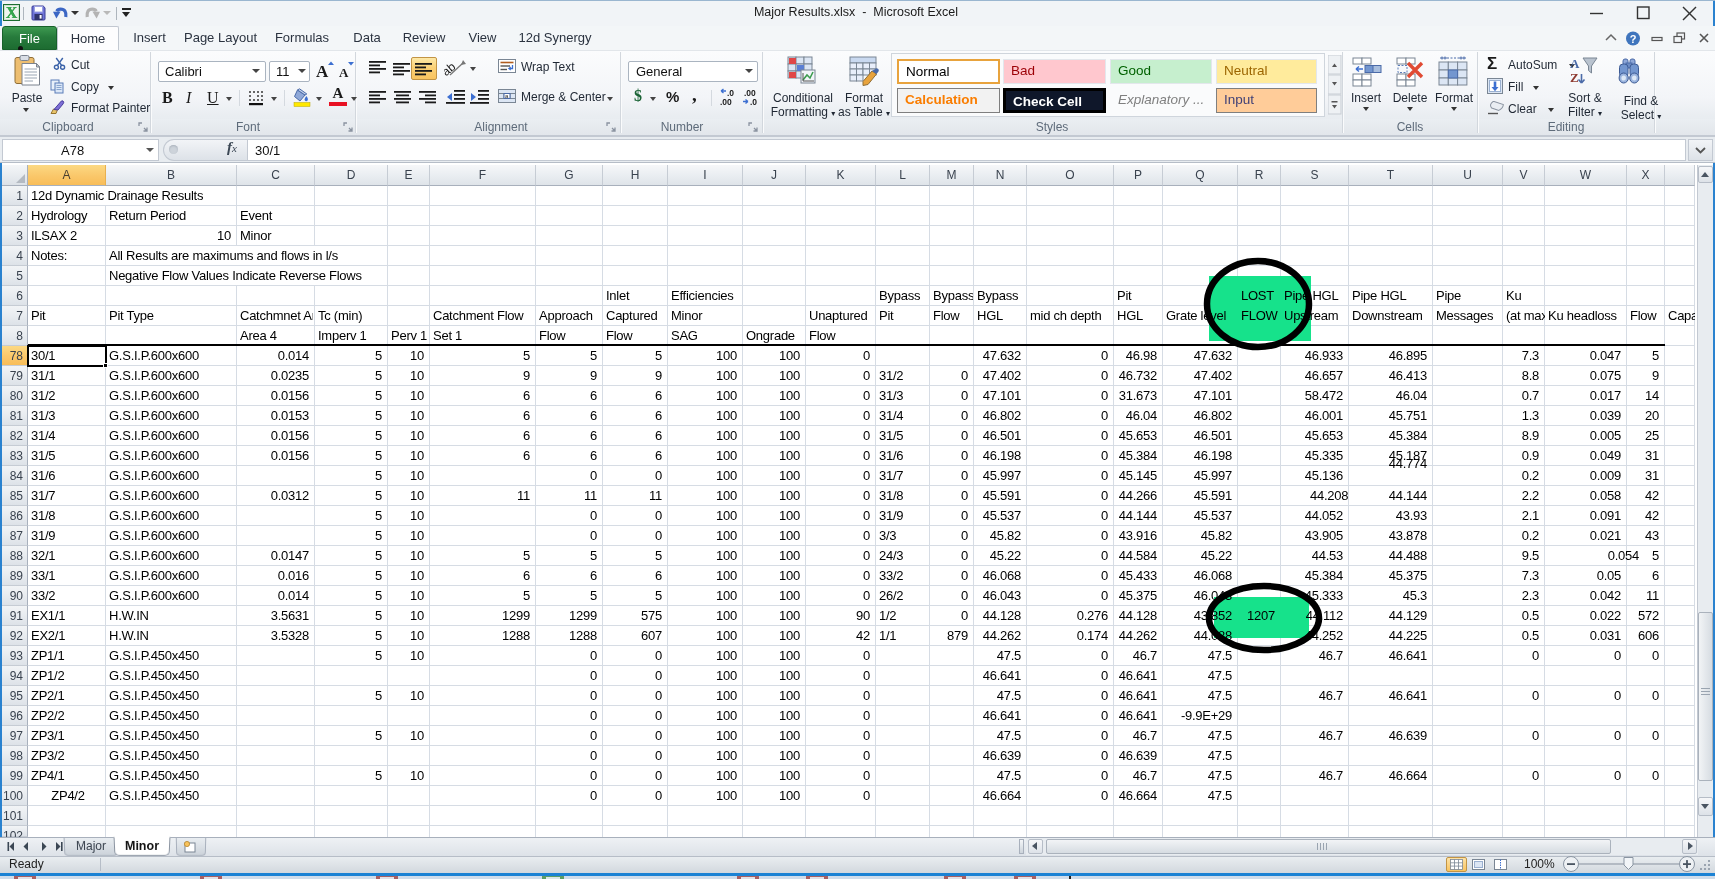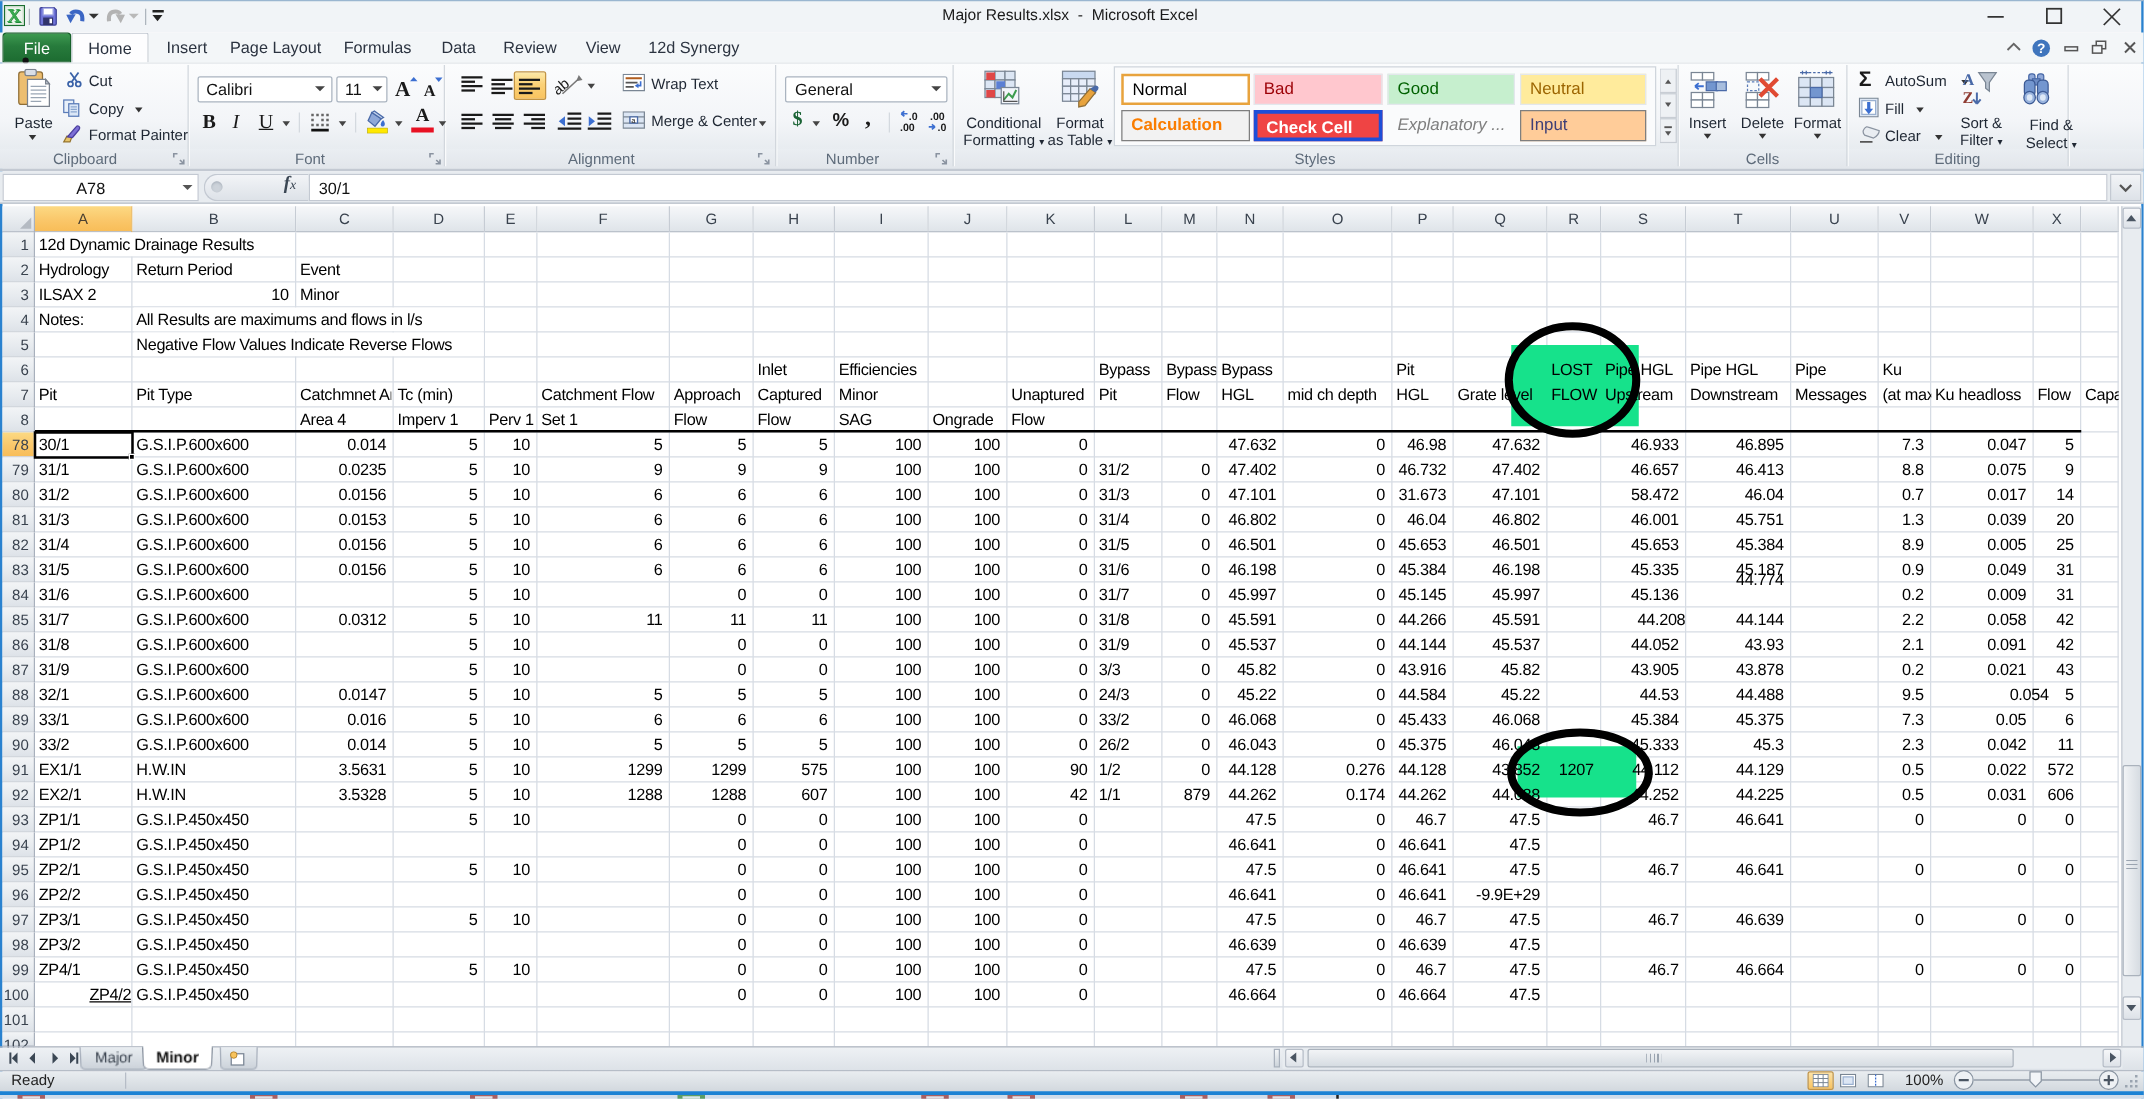--- a/index.html
+++ b/index.html
@@ -86,21 +86,21 @@
 <path d="M1 4 L1 1 L4 1 M6 6 L9 9 M9 5.5 L9 9 L5.5 9" fill="none" stroke="#8a93a0" stroke-width="1.3"></path>
   </svg>
 <svg class="ab" style="left:606px;top:122px" width="11" height="11" viewBox="0 0 11 11">
 <path d="M1 4 L1 1 L4 1 M6 6 L9 9 M9 5.5 L9 9 L5.5 9" fill="none" stroke="#8a93a0" stroke-width="1.3"></path>
   </svg>
 <svg class="ab" style="left:748px;top:122px" width="11" height="11" viewBox="0 0 11 11">
 <path d="M1 4 L1 1 L4 1 M6 6 L9 9 M9 5.5 L9 9 L5.5 9" fill="none" stroke="#8a93a0" stroke-width="1.3"></path>
   </svg>
 <div class="glabel" style="left:8px;width:120px">Clipboard</div>
 <div class="glabel" style="left:188px;width:120px">Font</div>
-<div class="glabel" style="left:421px;width:120px">Alignment</div>
+<div class="glabel" style="left:441px;width:120px">Alignment</div>
 <div class="glabel" style="left:622px;width:120px">Number</div>
 <div class="glabel" style="left:992px;width:120px">Styles</div>
 <div class="glabel" style="left:1350px;width:120px">Cells</div>
 <div class="glabel" style="left:1506px;width:120px">Editing</div>
 <svg class="ab" style="left:12px;top:55px" width="30" height="32" viewBox="0 0 30 32">
 <rect x="3" y="2.5" width="19" height="26" rx="2" fill="#edbe70" stroke="#8f6e37"></rect>
 <rect x="8" y="0.5" width="9" height="5" rx="1.5" fill="#d9dee6" stroke="#7a828e"></rect>
 <path d="M10 8.5 L24.5 8.5 L27.5 12 L27.5 30 L10 30 Z" fill="#fff" stroke="#7a828e"></path>
 <path d="M24.5 8.5 L24.5 12 L27.5 12 Z" fill="#cfd6df" stroke="#7a828e"></path>
 <g stroke="#9aa6b4" stroke-width="1">
@@ -317,21 +317,21 @@
 <path d="M23 15 L27.5 18 L29.5 15.5 Q30.5 14 29 12.8 Q27.5 11.8 26.3 13 Z" fill="#4a6aa8"></path>
 </svg>
 <div class="ab rbtxt" style="left:824px;top:91px;width:80px;text-align:center">Format</div>
 <div class="ab rbtxt" style="left:824px;top:105px;width:80px;text-align:center">as Table <span style="font-size:8px">▾</span></div>
 <div class="ab" style="left:891px;top:53px;width:434px;height:64px;background:#fafbfc;border:1px solid #cfd5dc"></div>
 <div class="ab" style="left:897px;top:59px;width:103px;height:25px;background:#ffffff;color:#000000;border:2px solid #e8a33d;font-size:13.5px;font-weight:normal;font-style:normal;line-height:21px;padding-left:7px;white-space:nowrap;overflow:hidden">Normal</div>
 <div class="ab" style="left:1003px;top:59px;width:103px;height:25px;background:#ffc7ce;color:#9c0006;border:1px solid #e3e7ec;font-size:13.5px;font-weight:normal;font-style:normal;line-height:21px;padding-left:7px;white-space:nowrap;overflow:hidden">Bad</div>
 <div class="ab" style="left:1110px;top:59px;width:102px;height:25px;background:#c6efce;color:#006100;border:1px solid #e3e7ec;font-size:13.5px;font-weight:normal;font-style:normal;line-height:21px;padding-left:7px;white-space:nowrap;overflow:hidden">Good</div>
 <div class="ab" style="left:1216px;top:59px;width:101px;height:25px;background:#ffeb9c;color:#9c6500;border:1px solid #e3e7ec;font-size:13.5px;font-weight:normal;font-style:normal;line-height:21px;padding-left:7px;white-space:nowrap;overflow:hidden">Neutral</div>
 <div class="ab" style="left:897px;top:88px;width:103px;height:25px;background:#f2f2f2;color:#fa7d00;border:1px solid #7f7f7f;font-size:13.5px;font-weight:bold;font-style:normal;line-height:21px;padding-left:7px;white-space:nowrap;overflow:hidden">Calculation</div>
-<div class="ab" style="left:1003px;top:88px;width:103px;height:25px;background:#ef4444;color:#ffffff;border:3px solid #1d4ed8;font-size:13.5px;font-weight:bold;font-style:normal;line-height:21px;padding-left:7px;white-space:nowrap;overflow:hidden">Check Cell</div>
+<div class="ab" style="left:1003px;top:88px;width:103px;height:25px;background:#0f172a;color:#ffffff;border:3px solid #000000;font-size:13.5px;font-weight:bold;font-style:normal;line-height:21px;padding-left:7px;white-space:nowrap;overflow:hidden">Check Cell</div>
 <div class="ab" style="left:1110px;top:88px;width:102px;height:25px;background:transparent;color:#7f7f7f;border:1px solid transparent;font-size:13.5px;font-weight:normal;font-style:italic;line-height:21px;padding-left:7px;white-space:nowrap;overflow:hidden">Explanatory ...</div>
 <div class="ab" style="left:1216px;top:88px;width:101px;height:25px;background:#ffcc99;color:#3f3f76;border:1px solid #7f7f7f;font-size:13.5px;font-weight:normal;font-style:normal;line-height:21px;padding-left:7px;white-space:nowrap;overflow:hidden">Input</div>
 <svg class="ab" style="left:1328px;top:55px" width="14" height="60" viewBox="0 0 14 60">
 <rect x="0" y="0" width="13" height="19" fill="#eef1f4" stroke="#c8cdd4"></rect>
 <rect x="0" y="20" width="13" height="19" fill="#eef1f4" stroke="#c8cdd4"></rect>
 <rect x="0" y="40" width="13" height="19" fill="#eef1f4" stroke="#c8cdd4"></rect>
 <path d="M4 12 L6.5 8.5 L9 12 Z" fill="#555"></path>
 <path d="M4 27 L9 27 L6.5 30.5 Z" fill="#555"></path>
 <rect x="3.5" y="46" width="6" height="1.5" fill="#555"></rect>
 <path d="M4 50 L9 50 L6.5 53.5 Z" fill="#555"></path>
@@ -1031,21 +1031,21 @@
 <div class="cell" style="left:807px;top:766px;width:68px;padding-right:5px;text-align:right;">0</div>
 <div class="cell" style="left:975px;top:766px;width:51px;padding-right:5px;text-align:right;">47.5</div>
 <div class="cell" style="left:1028px;top:766px;width:85px;padding-right:5px;text-align:right;">0</div>
 <div class="cell" style="left:1115px;top:766px;width:47px;padding-right:5px;text-align:right;">46.7</div>
 <div class="cell" style="left:1164px;top:766px;width:73px;padding-right:5px;text-align:right;">47.5</div>
 <div class="cell" style="left:1282px;top:766px;width:66px;padding-right:5px;text-align:right;">46.7</div>
 <div class="cell" style="left:1350px;top:766px;width:82px;padding-right:5px;text-align:right;">46.664</div>
 <div class="cell" style="left:1504px;top:766px;width:40px;padding-right:5px;text-align:right;">0</div>
 <div class="cell" style="left:1546px;top:766px;width:80px;padding-right:5px;text-align:right;">0</div>
 <div class="cell" style="left:1628px;top:766px;width:36px;padding-right:5px;text-align:right;">0</div>
-<div class="cell" style="left:29px;top:786px;width:76px;padding-left:2px;text-align:right;text-decoration:underline;">ZP4/2</div>
+<div class="cell" style="left:29px;top:786px;width:76px;padding-left:2px;text-align:center;">ZP4/2</div>
 <div class="cell" style="left:107px;top:786px;width:129px;padding-left:2px;text-align:left;">G.S.I.P.450x450</div>
 <div class="cell" style="left:537px;top:786px;width:65px;padding-right:5px;text-align:right;">0</div>
 <div class="cell" style="left:604px;top:786px;width:63px;padding-right:5px;text-align:right;">0</div>
 <div class="cell" style="left:669px;top:786px;width:73px;padding-right:5px;text-align:right;">100</div>
 <div class="cell" style="left:744px;top:786px;width:61px;padding-right:5px;text-align:right;">100</div>
 <div class="cell" style="left:807px;top:786px;width:68px;padding-right:5px;text-align:right;">0</div>
 <div class="cell" style="left:975px;top:786px;width:51px;padding-right:5px;text-align:right;">46.664</div>
 <div class="cell" style="left:1028px;top:786px;width:85px;padding-right:5px;text-align:right;">0</div>
 <div class="cell" style="left:1115px;top:786px;width:47px;padding-right:5px;text-align:right;">46.664</div>
 <div class="cell" style="left:1164px;top:786px;width:73px;padding-right:5px;text-align:right;">47.5</div>

